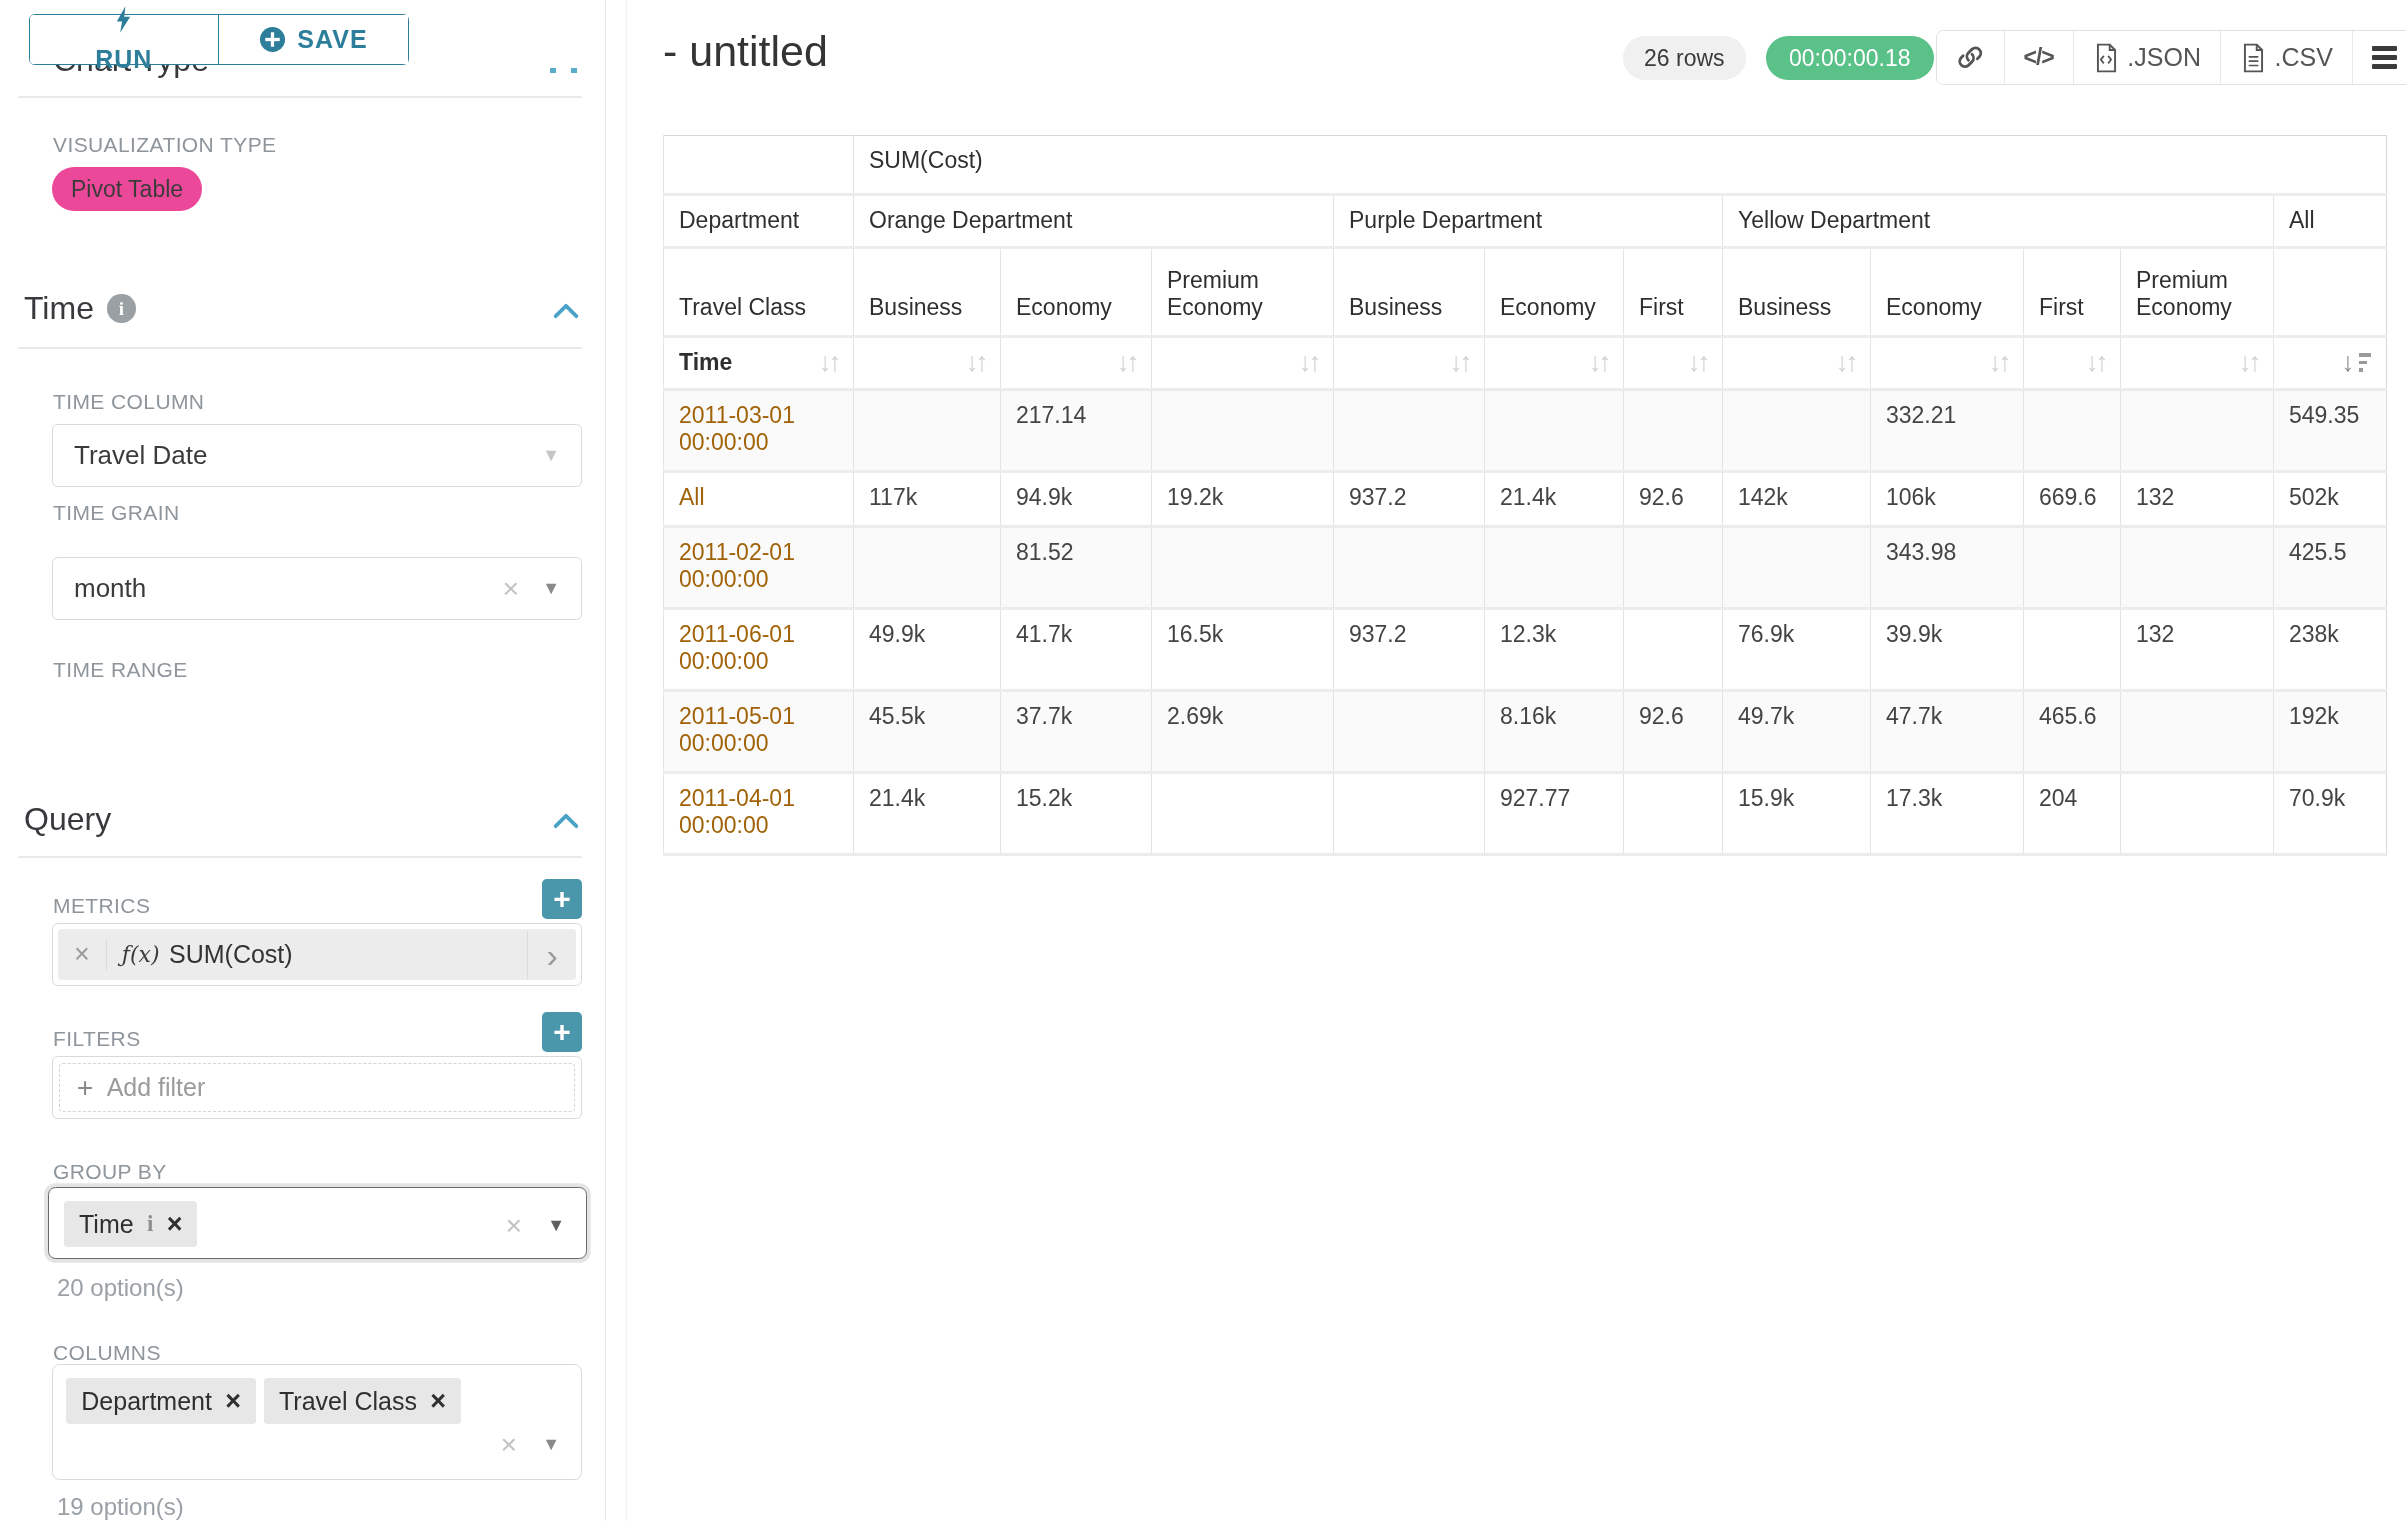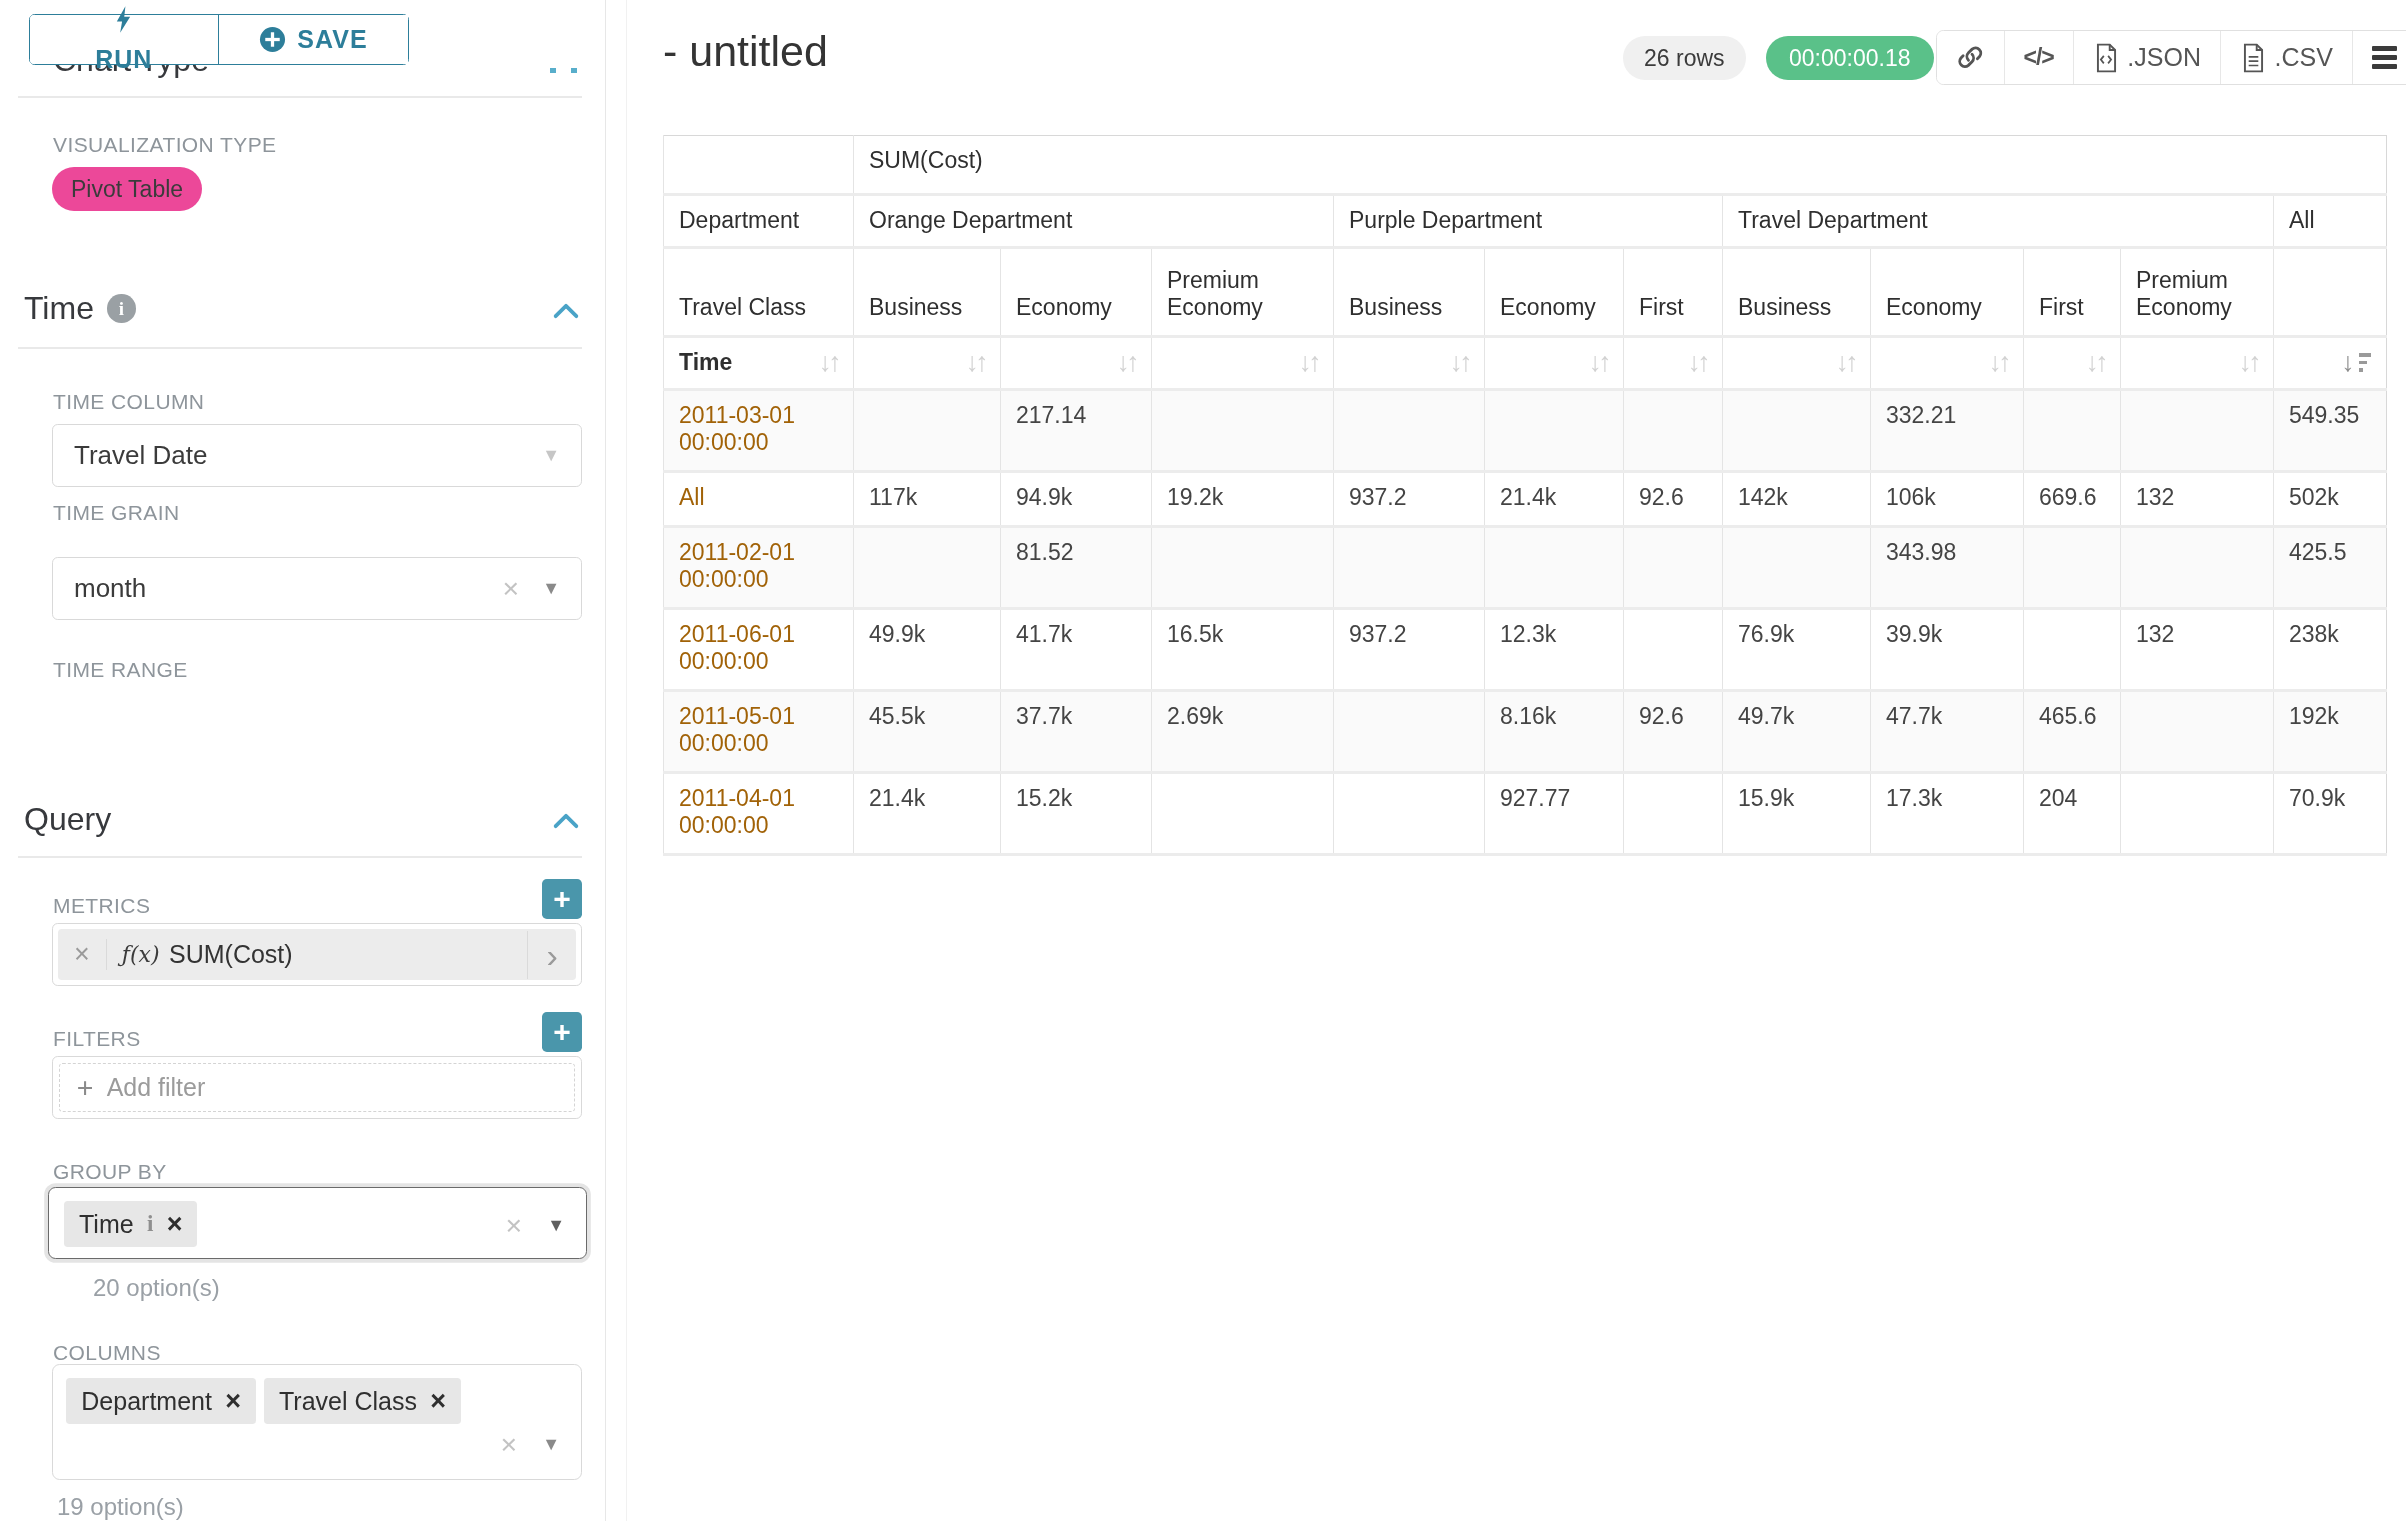--- a/index.html
+++ b/index.html
@@ -226,21 +226,21 @@
     <span class="tag" style="position:absolute; left:15px; top:13.3px;">
       <span>Time</span>
       <span class="tag-i">i</span>
       <span class="tag-x">×</span>
     </span>
     <span class="ts-controls" style="top:21px;">
       <span class="clear-x" style="margin:0;">×</span>
       <span class="caret" style="color:#5f5f5f;">▼</span>
     </span>
   </div>
-  <div class="opts" style="top:1274px;margin-left:36px;">20 option(s)</div>
+  <div class="opts" style="top:1274px;">20 option(s)</div>
 
   <div class="side-label" style="top:1335px;margin-top:6px;">COLUMNS</div>
   <div class="tagselect" style="left:52px; top:1364px; width:530px; height:116px;">
     <span class="tag" style="position:absolute; left:13.3px; top:13.3px;">
       <span>Department</span>
       <span class="tag-x">×</span>
     </span>
     <span class="tag" style="position:absolute; left:211px; top:13.3px;">
       <span>Travel Class</span>
       <span class="tag-x">×</span>
@@ -321,21 +321,21 @@
       </colgroup>
       <thead>
         <tr class="hr1">
           <td></td>
           <th colspan="11" class="hlabel">SUM(Cost)</th>
         </tr>
         <tr class="hr2">
           <th class="hlabel">Department</th>
           <th colspan="3" class="hlabel">Orange Department</th>
           <th colspan="3" class="hlabel">Purple Department</th>
-          <th colspan="4" class="hlabel">Travel Department</th>
+          <th colspan="4" class="hlabel">Yellow Department</th>
           <th class="hlabel">All</th>
         </tr>
         <tr class="hr3">
           <th class="hlabel">Travel Class</th>
           <th class="hlabel">Business</th>
           <th class="hlabel">Economy</th>
           <th class="hlabel">Premium Economy</th>
           <th class="hlabel">Business</th>
           <th class="hlabel">Economy</th>
           <th class="hlabel">First</th>

